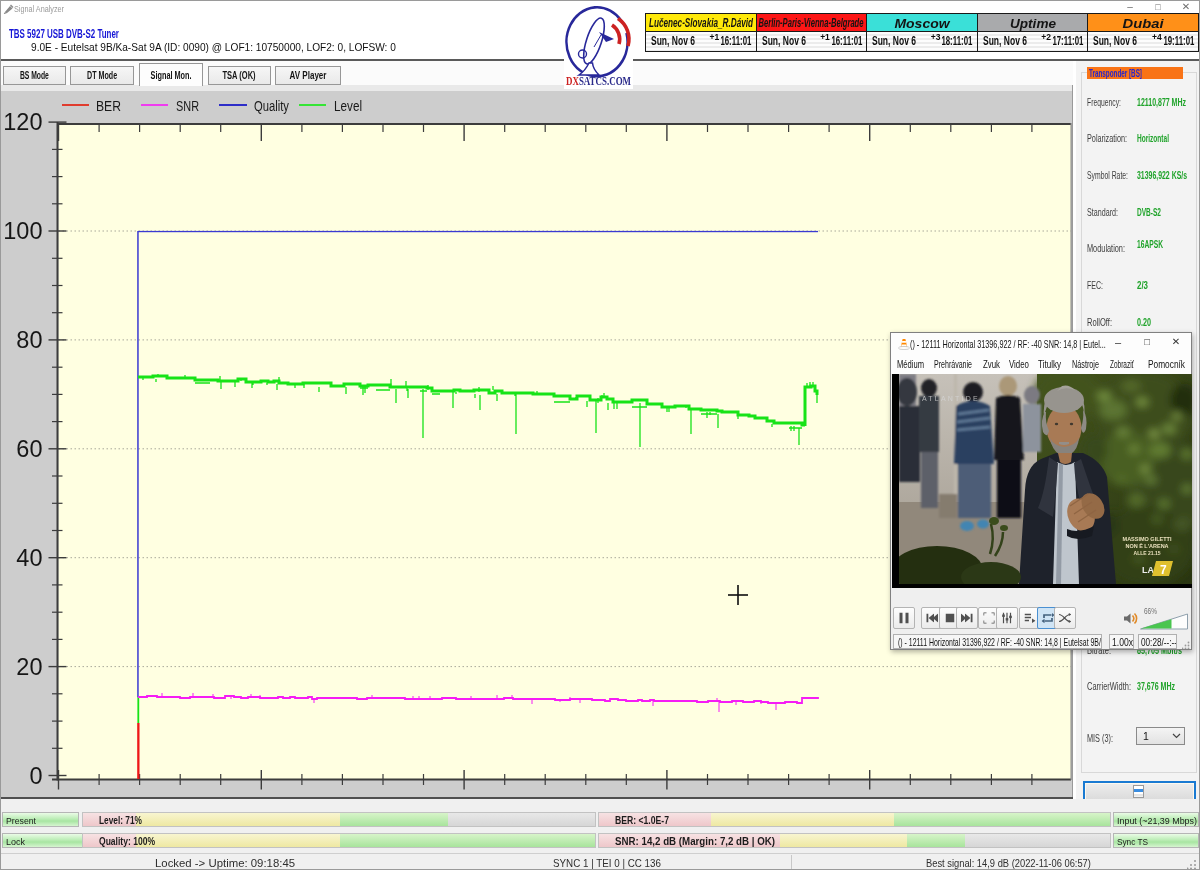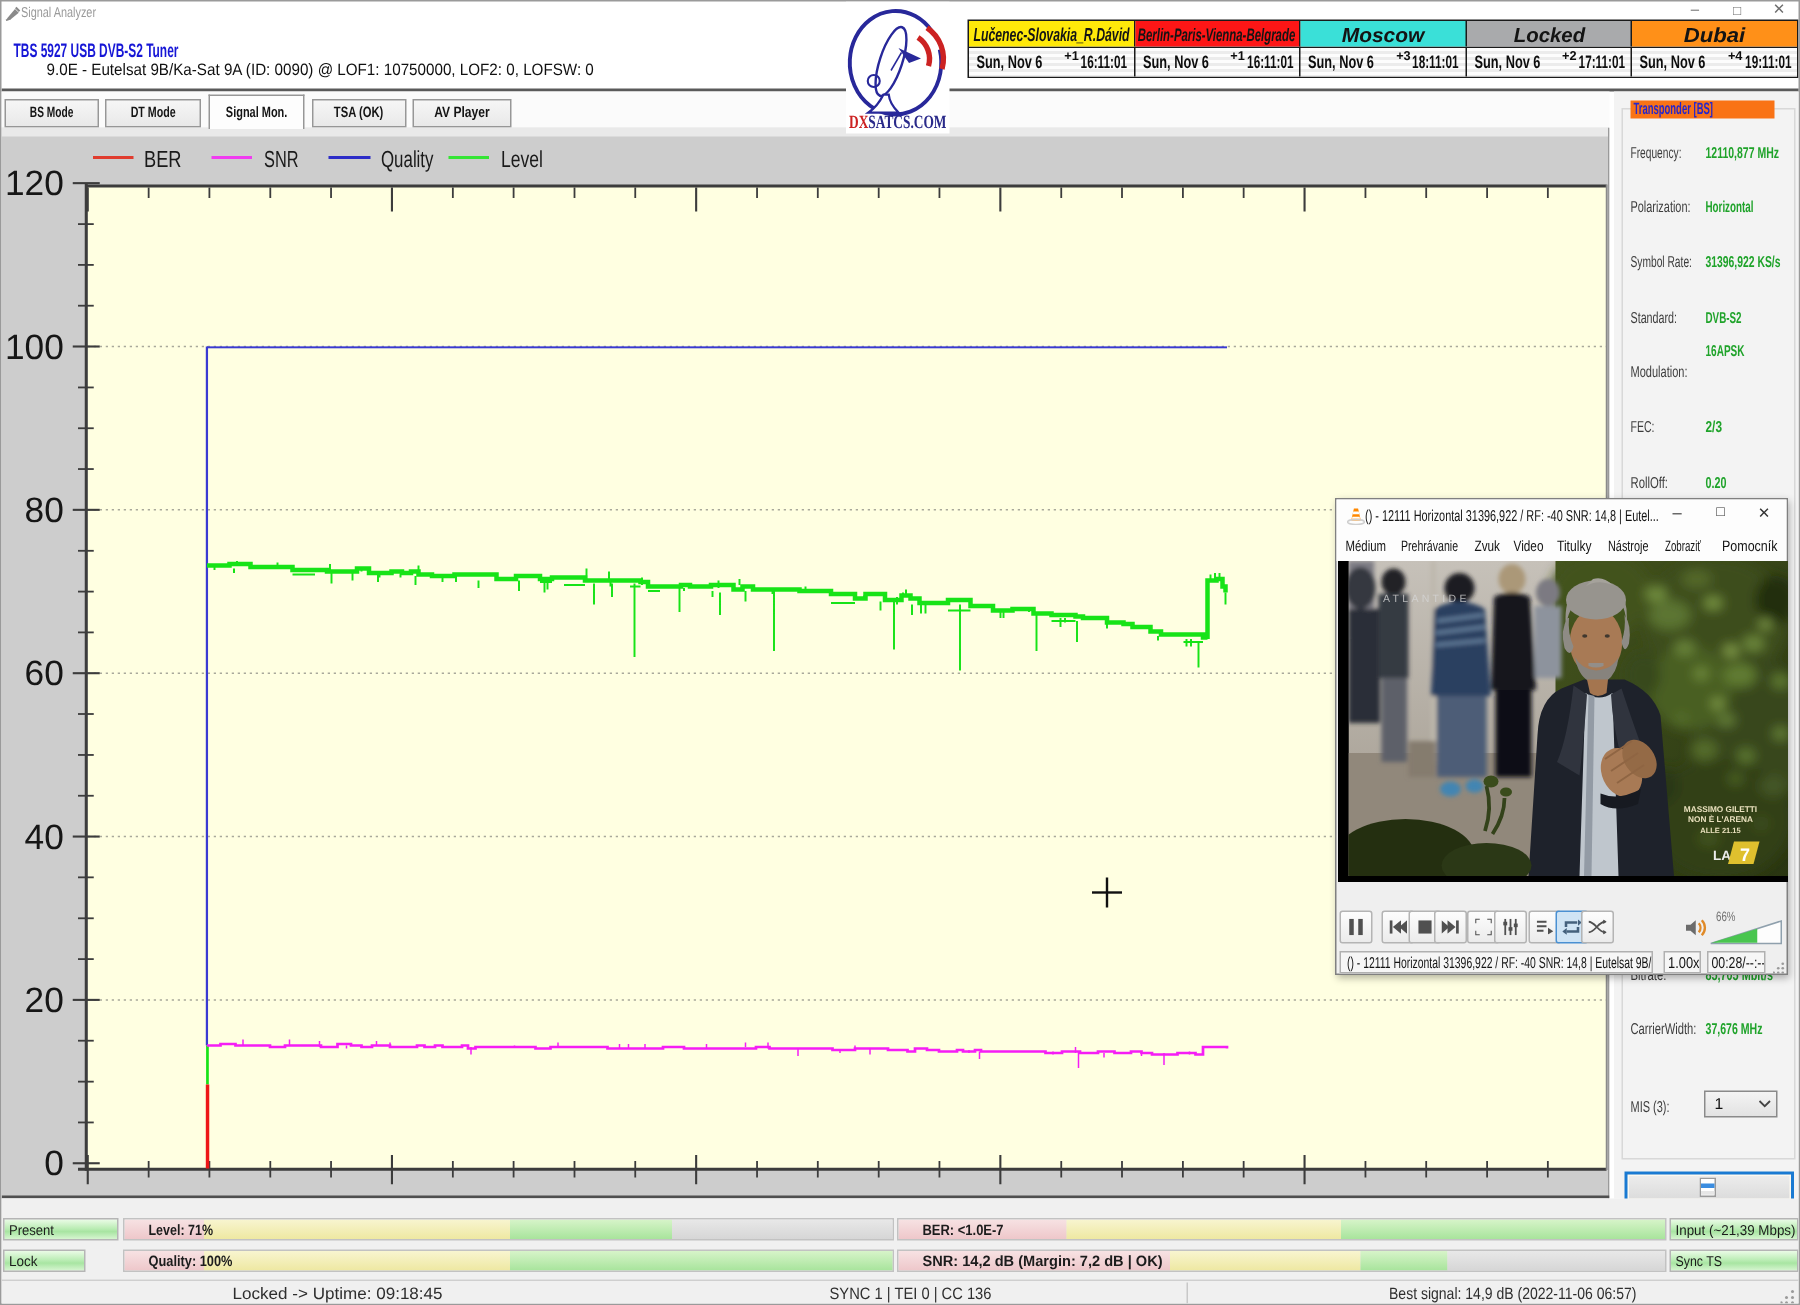--- a/index.html
+++ b/index.html
@@ -207,21 +207,21 @@
 <div class="abs" id="gboxlbl"><span style="display:inline-block;white-space:pre;vertical-align:top;line-height:normal;font-size:11px;font-weight:700;transform-origin:0 50%;transform:scaleX(0.574);">Transponder [BS]</span></div>
 <div class="abs plab" style="top:95px"><span style="display:inline-block;white-space:pre;vertical-align:top;line-height:normal;font-size:10.5px;font-weight:400;transform-origin:0 50%;transform:scaleX(0.647);">Frequency:</span></div>
 <div class="abs pval" style="top:95px"><span style="display:inline-block;white-space:pre;vertical-align:top;line-height:normal;font-size:10.5px;font-weight:700;transform-origin:0 50%;transform:scaleX(0.666);">12110,877 MHz</span></div>
 <div class="abs plab" style="top:131px"><span style="display:inline-block;white-space:pre;vertical-align:top;line-height:normal;font-size:10.5px;font-weight:400;transform-origin:0 50%;transform:scaleX(0.692);">Polarization:</span></div>
 <div class="abs pval" style="top:131px"><span style="display:inline-block;white-space:pre;vertical-align:top;line-height:normal;font-size:10.5px;font-weight:700;transform-origin:0 50%;transform:scaleX(0.623);">Horizontal</span></div>
 <div class="abs plab" style="top:168px"><span style="display:inline-block;white-space:pre;vertical-align:top;line-height:normal;font-size:10.5px;font-weight:400;transform-origin:0 50%;transform:scaleX(0.650);">Symbol Rate:</span></div>
 <div class="abs pval" style="top:168px"><span style="display:inline-block;white-space:pre;vertical-align:top;line-height:normal;font-size:10.5px;font-weight:700;transform-origin:0 50%;transform:scaleX(0.659);">31396,922 KS/s</span></div>
 <div class="abs plab" style="top:205px"><span style="display:inline-block;white-space:pre;vertical-align:top;line-height:normal;font-size:10.5px;font-weight:400;transform-origin:0 50%;transform:scaleX(0.681);">Standard:</span></div>
 <div class="abs pval" style="top:205px"><span style="display:inline-block;white-space:pre;vertical-align:top;line-height:normal;font-size:10.5px;font-weight:700;transform-origin:0 50%;transform:scaleX(0.623);">DVB-S2</span></div>
 <div class="abs plab" style="top:241px"><span style="display:inline-block;white-space:pre;vertical-align:top;line-height:normal;font-size:10.5px;font-weight:400;transform-origin:0 50%;transform:scaleX(0.700);">Modulation:</span></div>
-<div class="abs pval" style="top:227px"><span style="display:inline-block;white-space:pre;vertical-align:top;line-height:normal;font-size:10.5px;font-weight:700;transform-origin:0 50%;transform:scaleX(0.636);">16APSK</span></div>
+<div class="abs pval" style="top:237px"><span style="display:inline-block;white-space:pre;vertical-align:top;line-height:normal;font-size:10.5px;font-weight:700;transform-origin:0 50%;transform:scaleX(0.636);">16APSK</span></div>
 <div class="abs plab" style="top:278px"><span style="display:inline-block;white-space:pre;vertical-align:top;line-height:normal;font-size:10.5px;font-weight:400;transform-origin:0 50%;transform:scaleX(0.669);">FEC:</span></div>
 <div class="abs pval" style="top:278px"><span style="display:inline-block;white-space:pre;vertical-align:top;line-height:normal;font-size:10.5px;font-weight:700;transform-origin:0 50%;transform:scaleX(0.753);">2/3</span></div>
 <div class="abs plab" style="top:315px"><span style="display:inline-block;white-space:pre;vertical-align:top;line-height:normal;font-size:10.5px;font-weight:400;transform-origin:0 50%;transform:scaleX(0.718);">RollOff:</span></div>
 <div class="abs pval" style="top:315px"><span style="display:inline-block;white-space:pre;vertical-align:top;line-height:normal;font-size:10.5px;font-weight:700;transform-origin:0 50%;transform:scaleX(0.685);">0.20</span></div>
 <div class="abs plab" style="top:643px"><span style="display:inline-block;white-space:pre;vertical-align:top;line-height:normal;font-size:10.5px;font-weight:400;transform-origin:0 50%;transform:scaleX(0.721);">Bitrate:</span></div>
 <div class="abs pval" style="top:643px"><span style="display:inline-block;white-space:pre;vertical-align:top;line-height:normal;font-size:10.5px;font-weight:700;transform-origin:0 50%;transform:scaleX(0.688);">85,705 Mbit/s</span></div>
 <div class="abs plab" style="top:679px"><span style="display:inline-block;white-space:pre;vertical-align:top;line-height:normal;font-size:10.5px;font-weight:400;transform-origin:0 50%;transform:scaleX(0.711);">CarrierWidth:</span></div>
 <div class="abs pval" style="top:679px"><span style="display:inline-block;white-space:pre;vertical-align:top;line-height:normal;font-size:10.5px;font-weight:700;transform-origin:0 50%;transform:scaleX(0.671);">37,676 MHz</span></div>
 <div class="abs plab" style="top:731px"><span style="display:inline-block;white-space:pre;vertical-align:top;line-height:normal;font-size:10.5px;font-weight:400;transform-origin:0 50%;transform:scaleX(0.696);">MIS (3):</span></div>
 <div class="abs" id="mis">1</div>
@@ -255,21 +255,21 @@
       <div class="clkh" style="background:#ffe90a">
         <span style="position:absolute;left:50%;top:2px;display:inline-block;white-space:pre;font-size:12.5px;font-weight:700;font-style:italic;line-height:normal;transform-origin:0 50%;transform:scaleX(0.654) translateX(-50%)">Lučenec-Slovakia_R.Dávid</span>
       </div>
       <div class="clkh" style="background:#fd1616">
         <span style="position:absolute;left:50%;top:2px;display:inline-block;white-space:pre;font-size:12px;font-weight:700;font-style:italic;line-height:normal;transform-origin:0 50%;transform:scaleX(0.634) translateX(-50%)">Berlin-Paris-Vienna-Belgrade</span>
       </div>
       <div class="clkh" style="background:#3ae0d8">
         <span style="position:absolute;left:50%;top:2px;display:inline-block;white-space:pre;font-size:13.5px;font-weight:700;font-style:italic;line-height:normal;transform-origin:0 50%;transform:scaleX(1.033) translateX(-50%)">Moscow</span>
       </div>
       <div class="clkh" style="background:#a9aaac">
-        <span style="position:absolute;left:50%;top:2px;display:inline-block;white-space:pre;font-size:13.5px;font-weight:700;font-style:italic;line-height:normal;transform-origin:0 50%;transform:scaleX(1.005) translateX(-50%)">Locked</span>
+        <span style="position:absolute;left:50%;top:2px;display:inline-block;white-space:pre;font-size:13.5px;font-weight:700;font-style:italic;line-height:normal;transform-origin:0 50%;transform:scaleX(1.005) translateX(-50%)">Uptime</span>
       </div>
       <div class="clkh" style="background:#ff9018">
         <span style="position:absolute;left:50%;top:2px;display:inline-block;white-space:pre;font-size:13.5px;font-weight:700;font-style:italic;line-height:normal;transform-origin:0 50%;transform:scaleX(1.093) translateX(-50%)">Dubai</span>
       </div>
     </div>
     <div id="clktime">
       <div class="clkt">
         <span style="position:absolute;left:5px;top:2px;display:inline-block;white-space:pre;font-size:12px;font-weight:700;transform-origin:0 50%;transform:scaleX(0.709)">Sun, Nov 6</span>
         <span style="position:absolute;left:58%;top:0px;font-size:8.5px;font-weight:700">+1</span>
         <span style="position:absolute;right:4px;top:2px;display:inline-block;white-space:pre;font-size:12px;font-weight:700;transform-origin:100% 50%;transform:scaleX(0.654)">16:11:01</span>
@@ -291,21 +291,21 @@
       </div>
       <div class="clkt">
         <span style="position:absolute;left:5px;top:2px;display:inline-block;white-space:pre;font-size:12px;font-weight:700;transform-origin:0 50%;transform:scaleX(0.709)">Sun, Nov 6</span>
         <span style="position:absolute;left:58%;top:0px;font-size:8.5px;font-weight:700">+4</span>
         <span style="position:absolute;right:4px;top:2px;display:inline-block;white-space:pre;font-size:12px;font-weight:700;transform-origin:100% 50%;transform:scaleX(0.654)">19:11:01</span>
       </div>
     </div>
   </div>
 <div class="abs" id="botbg"></div>
 <div class="abs gbx" style="left:1px;top:811px;width:77px"><span style="display:inline-block;white-space:pre;vertical-align:top;line-height:normal;font-size:9.5px;font-weight:400;transform-origin:0 50%;transform:scaleX(0.916);">Present</span></div>
-<div class="abs gbx" style="left:1px;top:832px;width:55px"><span style="display:inline-block;white-space:pre;vertical-align:top;line-height:normal;font-size:9.5px;font-weight:400;transform-origin:0 50%;transform:scaleX(0.946);">Lock</span></div>
+<div class="abs gbx" style="left:1px;top:832px;width:98px"><span style="display:inline-block;white-space:pre;vertical-align:top;line-height:normal;font-size:9.5px;font-weight:400;transform-origin:0 50%;transform:scaleX(0.946);">Lock</span></div>
 <div class="bar" style="left:81px;top:811px;width:514px">
     <div class="seg pink" style="left:0px;width:53px"></div>
     <div class="seg yel" style="left:53px;width:204px"></div>
     <div class="seg grn" style="left:257px;width:108px"></div>
     <div class="seg gry" style="left:365px;width:149px"></div>
     <div class="blab"><span style="display:inline-block;white-space:pre;vertical-align:top;line-height:normal;font-size:10px;font-weight:700;transform-origin:0 50%;transform:scaleX(0.832);">Level: 71%</span></div>
   </div>
 <div class="bar" style="left:81px;top:832px;width:514px">
     <div class="seg pink" style="left:0px;width:53px"></div>
     <div class="seg yel" style="left:53px;width:204px"></div>

